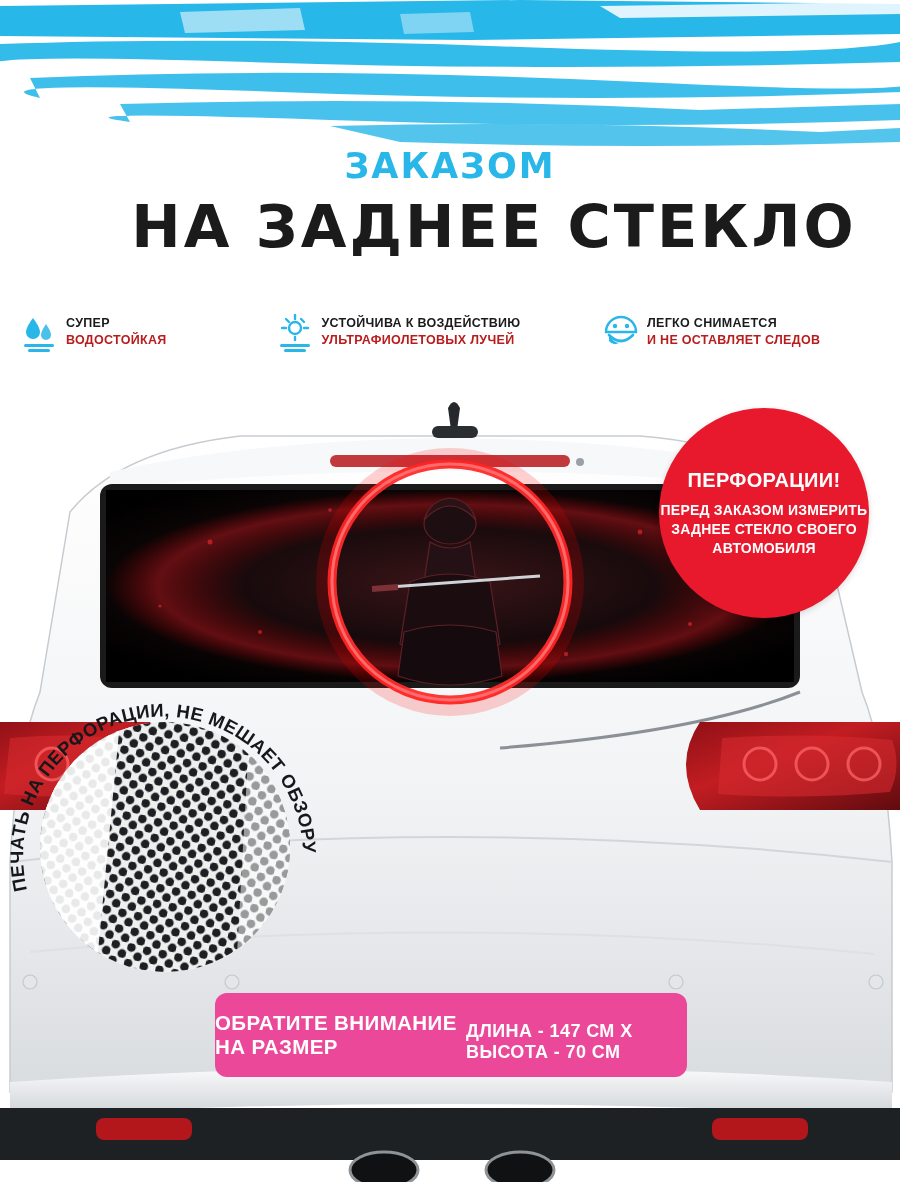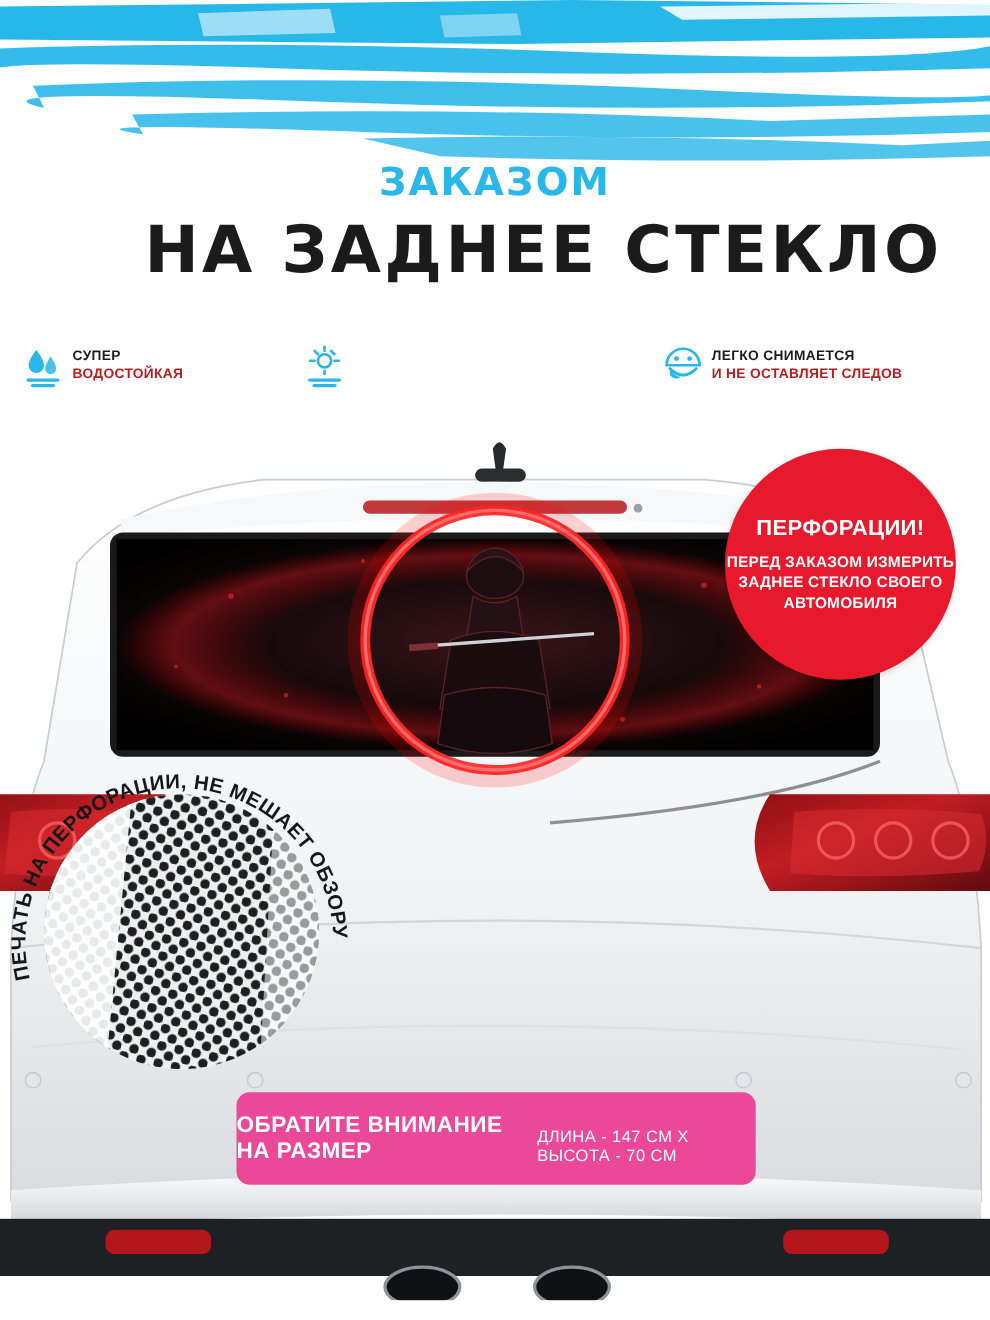--- a/index.html
+++ b/index.html
@@ -147,22 +147,22 @@
     justify-content: center;
     z-index: 45;
   }
   .size-plate .sp-title {
     font-size: 20.5px;
     font-weight: bold;
     letter-spacing: 0.4px;
   }
   .size-plate .sp-sub {
     margin-top: 14px;
-    font-size: 15px;
-    font-weight: normal;
+    font-size: 18px;
+    font-weight: bold;
     letter-spacing: 0.4px;
   }
   .perf-text-svg {
     position: absolute;
     left: 8px;
     top: 298px;
     width: 320px;
     height: 320px;
     z-index: 39;
     pointer-events: none;
@@ -223,20 +223,24 @@
             <line x1="17" y1="1" x2="17" y2="5"></line>
             <line x1="17" y1="23" x2="17" y2="26"></line>
             <line x1="4" y1="14" x2="8" y2="14"></line>
             <line x1="26" y1="14" x2="30" y2="14"></line>
             <line x1="8" y1="5" x2="11" y2="8"></line>
             <line x1="23" y1="5" x2="26" y2="8"></line>
           </g>
           <rect x="2" y="30" width="30" height="3" rx="1.5" fill="#29b6e8"></rect>
           <rect x="6" y="35" width="22" height="3" rx="1.5" fill="#29b6e8"></rect>
         </svg>
+      </span>
+      <span class="ftext">
+        <span class="l1">УСТОЙЧИВА К ВОЗДЕЙСТВИЮ</span>
+        <span class="l2">УЛЬТРАФИОЛЕТОВЫХ ЛУЧЕЙ</span>
       </span>
     </div>
 
     <div class="feature f3">
       <span class="ficon">
         <svg width="36" height="40" viewBox="0 0 36 40">
           <path d="M3 18 a15 15 0 0 1 30 0 Z" fill="none" stroke="#29b6e8" stroke-width="2.4"></path>
           <circle cx="12" cy="12" r="2.2" fill="#29b6e8"></circle>
           <circle cx="24" cy="12" r="2.2" fill="#29b6e8"></circle>
           <path d="M6 21 q12 12 24 0" fill="none" stroke="#29b6e8" stroke-width="2.6" stroke-linecap="round"></path>

